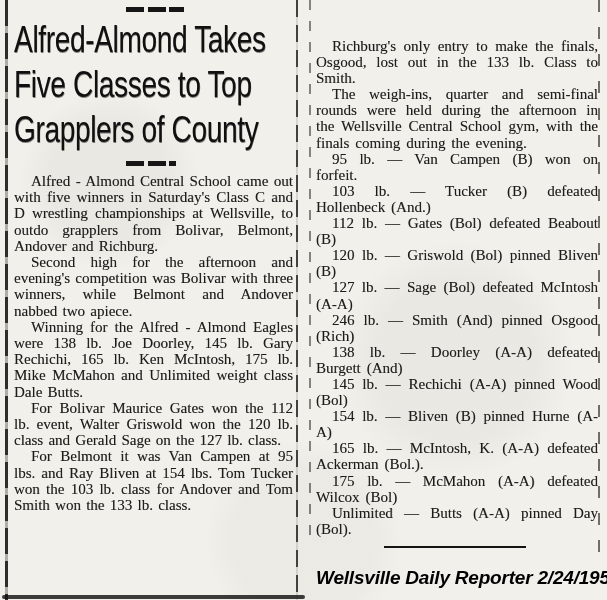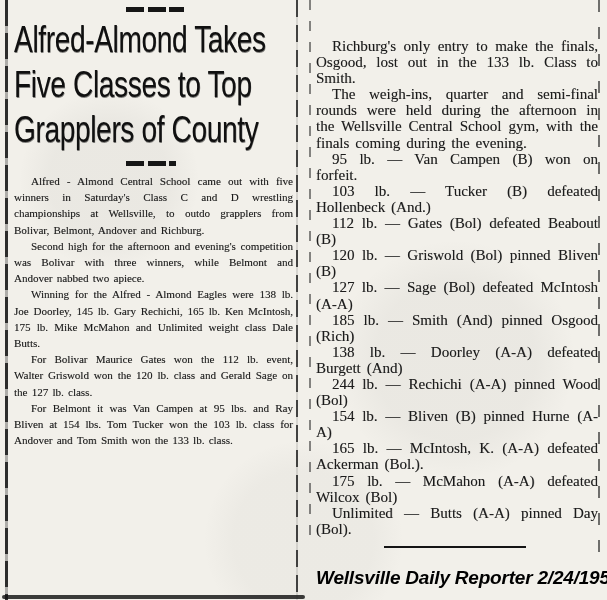--- a/index.html
+++ b/index.html
@@ -55,21 +55,21 @@
   .headline {
     font-family:"Liberation Sans", sans-serif;
     font-weight:normal; font-size:37px; line-height:45px;
     color:#101010; letter-spacing:-0.5px;
     text-shadow: 0.5px 0.5px 0 rgba(10,10,10,0.5);
   }
   .headline .hl-line {
     white-space:nowrap; transform:scaleX(0.76); transform-origin:0 50%;
   }
   .col-left p {
-    margin:0; font-size:11px; line-height:16.2px;
+    margin:0; font-size:15px; line-height:16.2px;
     text-align:justify; text-indent:17px; word-spacing:1.5px;
     text-shadow: 0.3px 0.3px 0 rgba(30,30,30,0.4);
   }
 
   
   .col-right { position:absolute; left:316px; top:2px; width:282px;margin-top:36px; }
   .col-right p {
     margin:0; font-size:15px; line-height:16.1px;
     text-align:justify; text-indent:16px; word-spacing:2.2px;
     text-shadow: 0.3px 0.3px 0 rgba(30,30,30,0.38);
@@ -114,23 +114,23 @@
   </div>
 
   <div class="col-right">
     <p>Richburg's only entry to make the finals, Osgood, lost out in the 133 lb. Class to Smith.</p>
     <p>The weigh-ins, quarter and semi-final rounds were held during the afternoon in the Wellsville Central School gym, with the finals coming during the evening.</p>
     <p>95 lb. — Van Campen (B) won on forfeit.</p>
     <p>103 lb. — Tucker (B) defeated Hollenbeck (And.)</p>
     <p>112 lb. — Gates (Bol) defeated Beabout (B)</p>
     <p>120 lb. — Griswold (Bol) pinned Bliven (B)</p>
     <p>127 lb. — Sage (Bol) defeated McIntosh (A-A)</p>
-    <p>185 lb. — Smith (And) pinned Osgood (Rich)</p>
+    <p>246 lb. — Smith (And) pinned Osgood (Rich)</p>
     <p>138 lb. — Doorley (A-A) defeated Burgett (And)</p>
-    <p>244 lb. — Rechichi (A-A) pinned Wood (Bol)</p>
+    <p>145 lb. — Rechichi (A-A) pinned Wood (Bol)</p>
     <p>154 lb. — Bliven (B) pinned Hurne (A-A)</p>
     <p>165 lb. — McIntosh, K. (A-A) defeated Ackerman (Bol.).</p>
     <p>175 lb. — McMahon (A-A) defeated Wilcox (Bol)</p>
     <p>Unlimited — Butts (A-A) pinned Day (Bol).</p>
     <div class="end-rule"></div>
   </div>
 
   <div class="attribution">Wellsville Daily Reporter 2/24/1958</div>
 
 </div>

